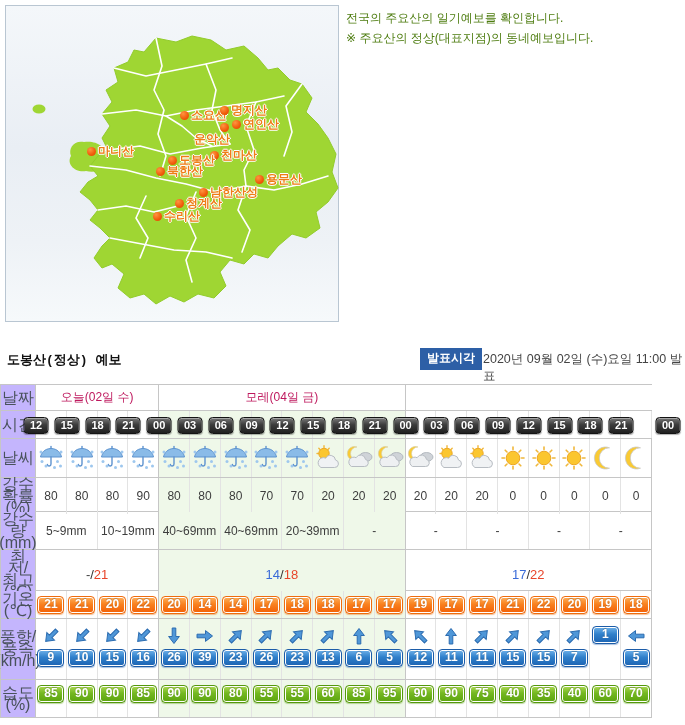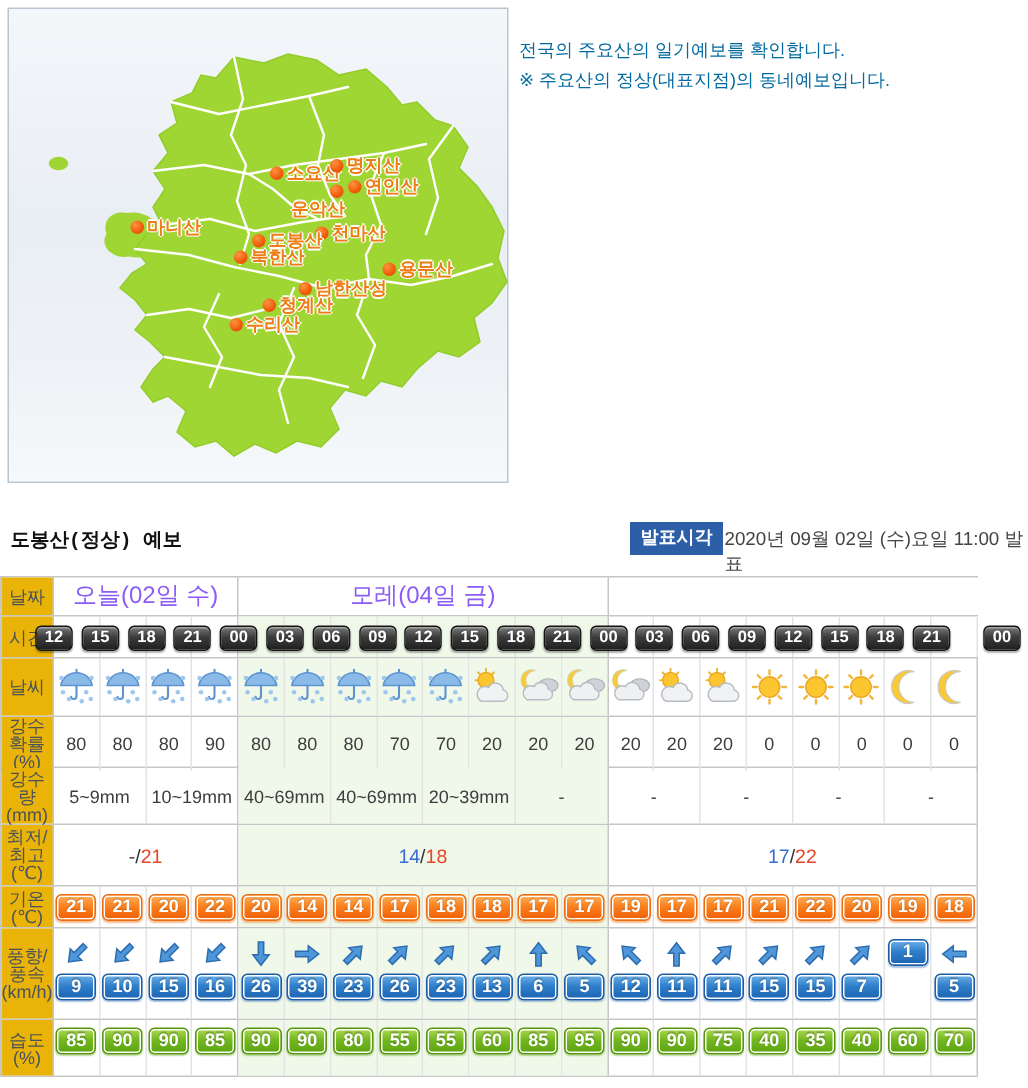--- a/index.html
+++ b/index.html
@@ -11,39 +11,39 @@
     background:linear-gradient(180deg,#f4f7fa 0%,#e9eef4 45%,#eef2f6 75%,#f6f9fb 100%);}
   .map-panel svg{position:absolute;left:0;top:0;}
   .marker{position:absolute;width:9px;height:9px;z-index:3;cursor:pointer;}
   .marker .dot{position:absolute;left:0;top:0;width:9px;height:9px;border-radius:50%;
     background:radial-gradient(circle at 35% 30%,#ff9440,#f05a0a 60%,#d84703);}
   .marker .mlabel{position:absolute;left:11px;top:-4px;white-space:nowrap;
     font-size:12px;font-weight:bold;color:#ee7d15;
     text-shadow:1px 0 0 #fff,-1px 0 0 #fff,0 1px 0 #fff,0 -1px 0 #fff;}
   .marker.lbl-bl .mlabel{left:-26px;top:8px;}
   
-  .intro{position:absolute;left:346px;top:8px;font-size:12px;line-height:20px;color:#0369a1;margin-top:15px;}
+  .intro{position:absolute;left:346px;top:8px;font-size:12px;line-height:20px;color:#4d7c0f;}
   
   .sec-title{position:absolute;left:7px;top:351px;font-size:13px;font-weight:bold;color:#111;font-family:Liberation Mono, monospace;}
   .issue-badge{position:absolute;left:420px;top:348px;background:#2d5fa6;color:#fff;
     font-size:12px;font-weight:bold;padding:2px 7px 3px;}
   .issue-time{position:absolute;left:483px;top:351px;font-size:12.5px;color:#444;}
   
   .ftable{position:absolute;left:0;top:384px;width:651px;border-top:1px solid #c6c6c6;
     border-left:1px solid #c6c6c6;box-sizing:content-box;}
   .frow{position:relative;display:grid;grid-template-columns:35px repeat(20,30.8px);
     border-bottom:1px solid #c6c6c6;}
-  .frow .lab{background:#eab308;border-right:1px solid #c6c6c6;color:#49525b;font-size:12px;
+  .frow .lab{background:#c4b5fd;border-right:1px solid #c6c6c6;color:#49525b;font-size:16px;
     line-height:12px;display:flex;align-items:center;justify-content:center;text-align:center;
     white-space:pre-line;}
   .cell{border-right:1px solid #e3e3e3;display:flex;align-items:center;justify-content:center;
     position:relative;color:#3d3d3d;font-size:12px;}
   .cell.gb,.cell:last-child{border-right:1px solid #c6c6c6;}
   .cell.tm{background:#eff8e9;}
-  .r-date{height:25px;}  .r-date .cell{font-size:16px;color:#8b5cf6;}
+  .r-date{height:25px;}  .r-date .cell{font-size:12px;color:#be185d;}
   .r-time{height:27px;}
   .r-wx{height:38px;}
   .r-pop{height:33px;}
   .r-amt{height:37px;}
   .r-mm{height:40px;}  .r-mm .cell{font-size:13px;}
   .r-tmp{height:27px;}
   .r-wind{height:60px;} .r-wind .cell{flex-direction:column;justify-content:flex-start;padding-top:7px;gap:3px;}
   .r-hum{height:37px;}  .r-hum .cell{align-items:flex-start;padding-top:5px;}
   .mm-min{color:#3a6bd8;} .mm-sl{color:#333;} .mm-max{color:#e8452a;} .mm-min.dash{color:#444;}
   

